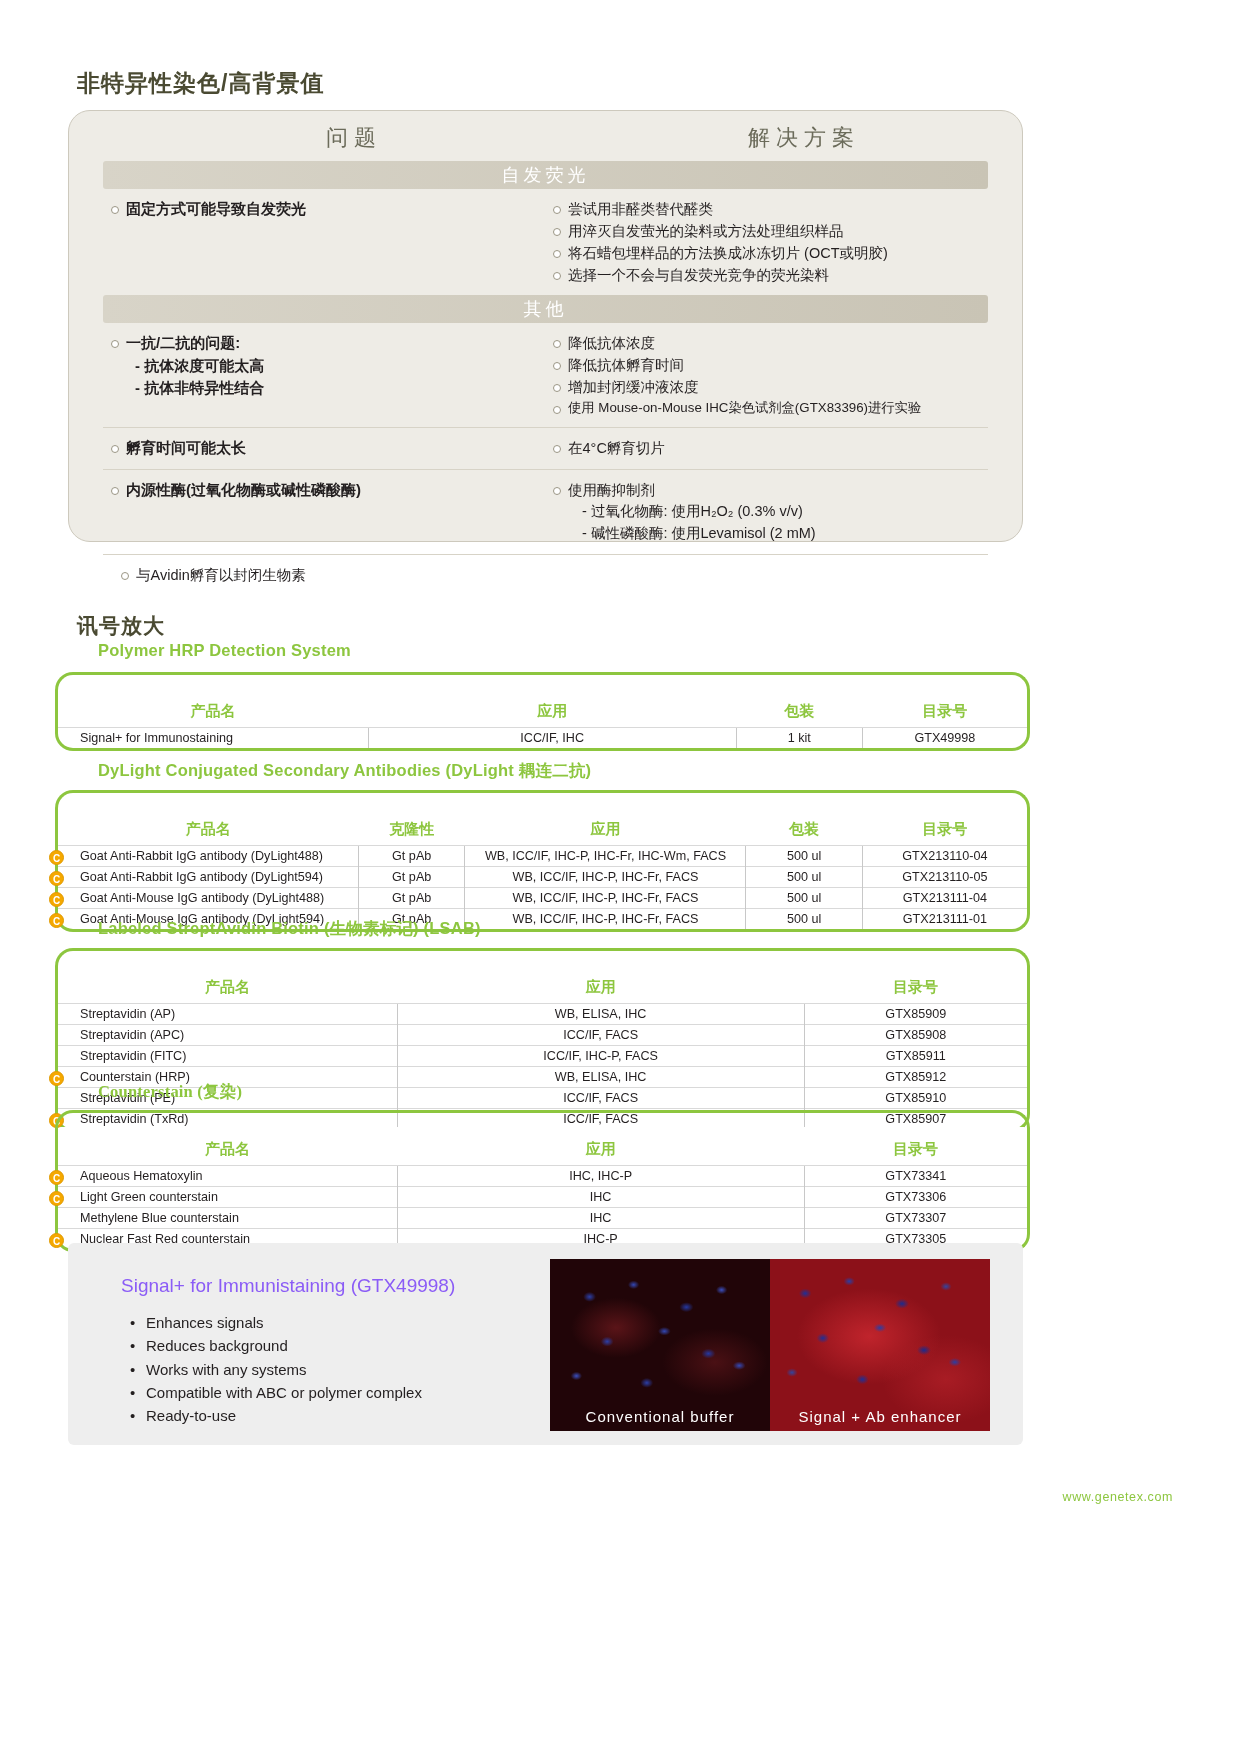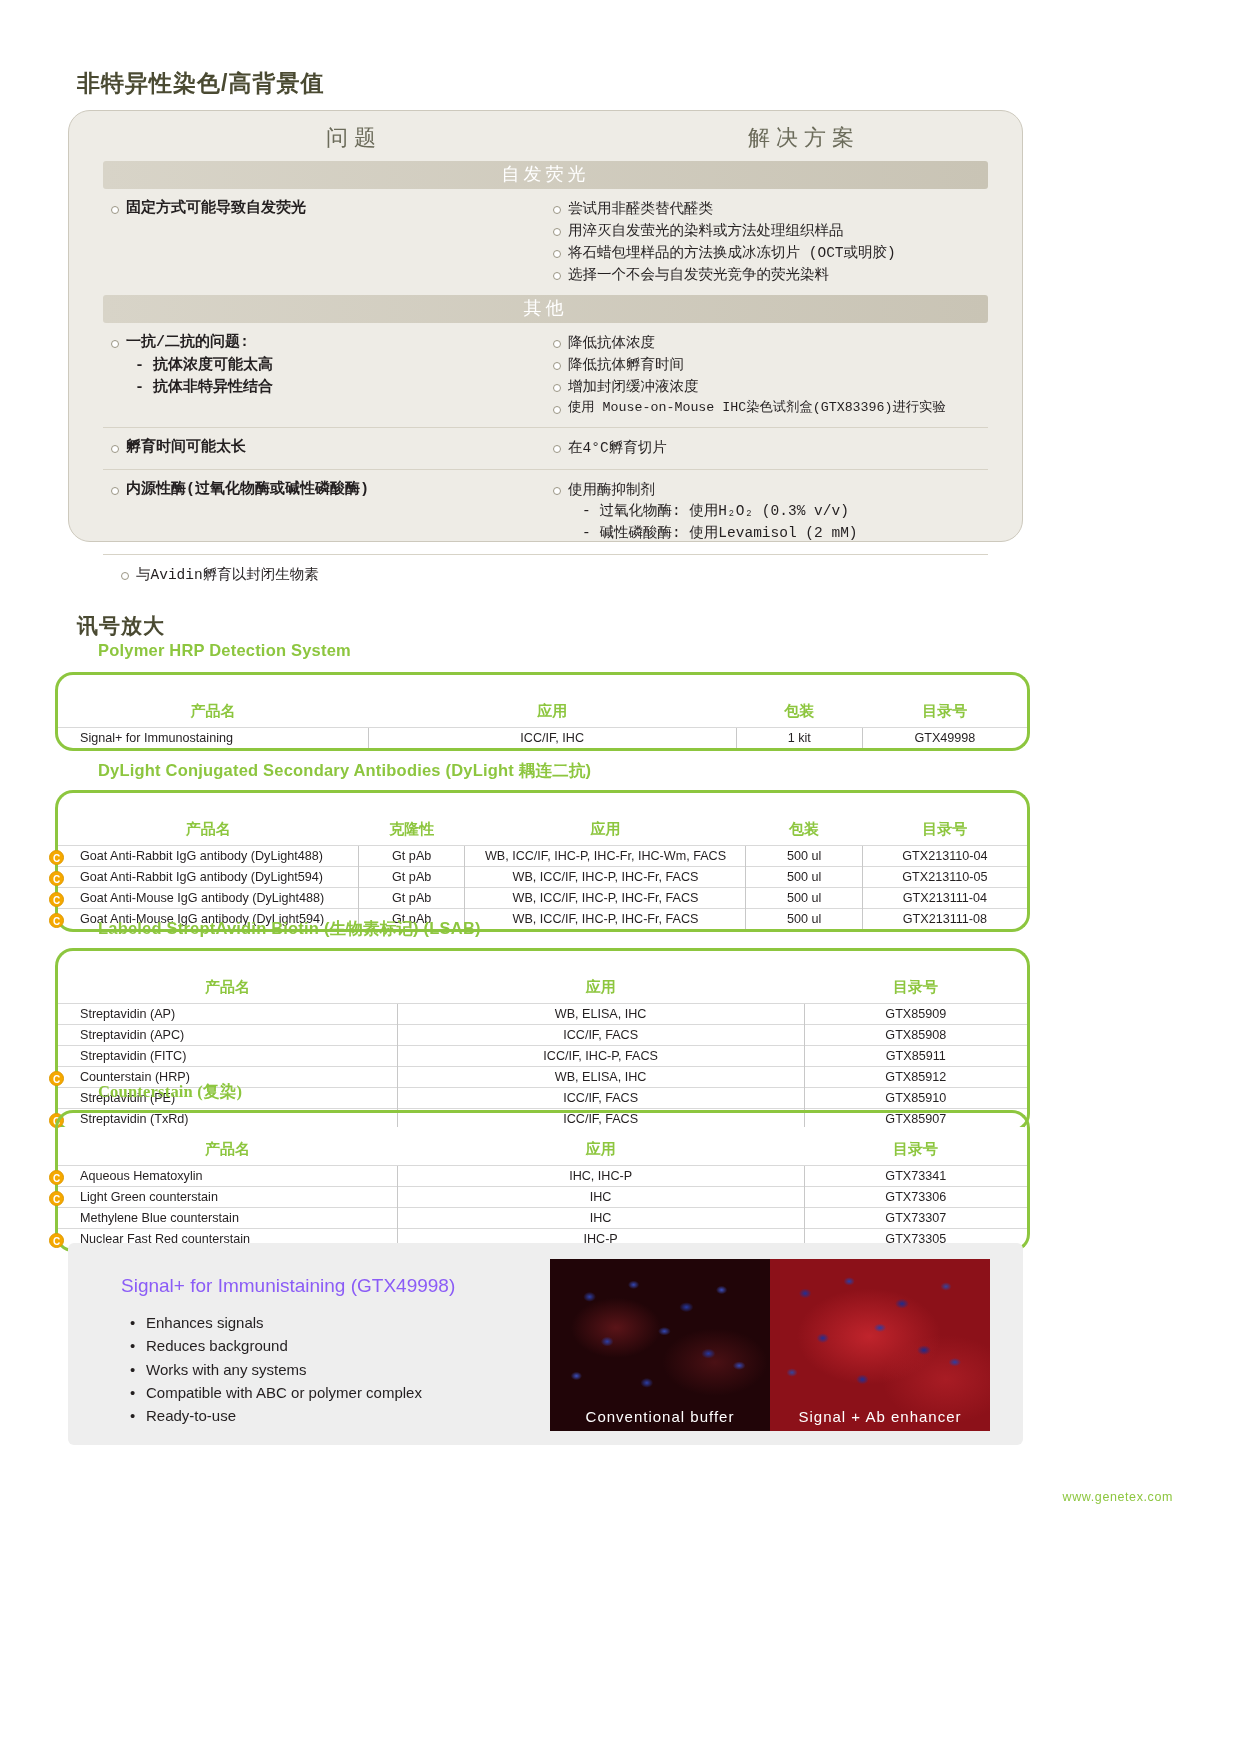--- a/index.html
+++ b/index.html
@@ -17,21 +17,20 @@
     position: absolute; left: 77px; top: 68px;
     font-size: 23px; font-weight: bold; color: #4a4a32;
     letter-spacing: 1px;
   }
   .ps-box {
     position: absolute; left: 68px; top: 110px;
     width: 955px; height: 432px;
     background: #eeece6;
     border: 1px solid #cdc9bd;
     border-radius: 22px;
-    font-family: Liberation Mono, monospace;
   }
   .ps-heads { position: relative; height: 50px; }
   .ps-head-q {
     position: absolute; left: 175px; top: 12px; width: 220px; text-align: center;
     font-size: 22px; color: #6b6b5a; letter-spacing: 6px;
   }
   .ps-head-s {
     position: absolute; left: 610px; top: 12px; width: 250px; text-align: center;
     font-size: 22px; color: #6b6b5a; letter-spacing: 6px;
   }
@@ -301,21 +300,21 @@
           <td class="vsep">GTX213111-04</td>
         </tr>
         <tr>
           <td class="left" style="position:relative">
             <span class="cmark" style="top:4px"></span>
             <span>Goat Anti-Mouse IgG antibody (DyLight594)</span>
           </td>
           <td class="vsep">Gt pAb</td>
           <td class="vsep">WB, ICC/IF, IHC-P, IHC-Fr, FACS</td>
           <td class="vsep">500 ul</td>
-          <td class="vsep">GTX213111-08</td>
+          <td class="vsep">GTX213111-01</td>
         </tr>
       </tbody>
         </table>
     </div>
   </div>
 
   <div class="grp-title" style="left:77px; top:918px;">Labeled StreptAvidin Biotin (生物素标记)     (LSAB)</div>
   <div class="gtable" style="top:948px;">
     <div class="ghead"></div>
     <div class="gbody">

